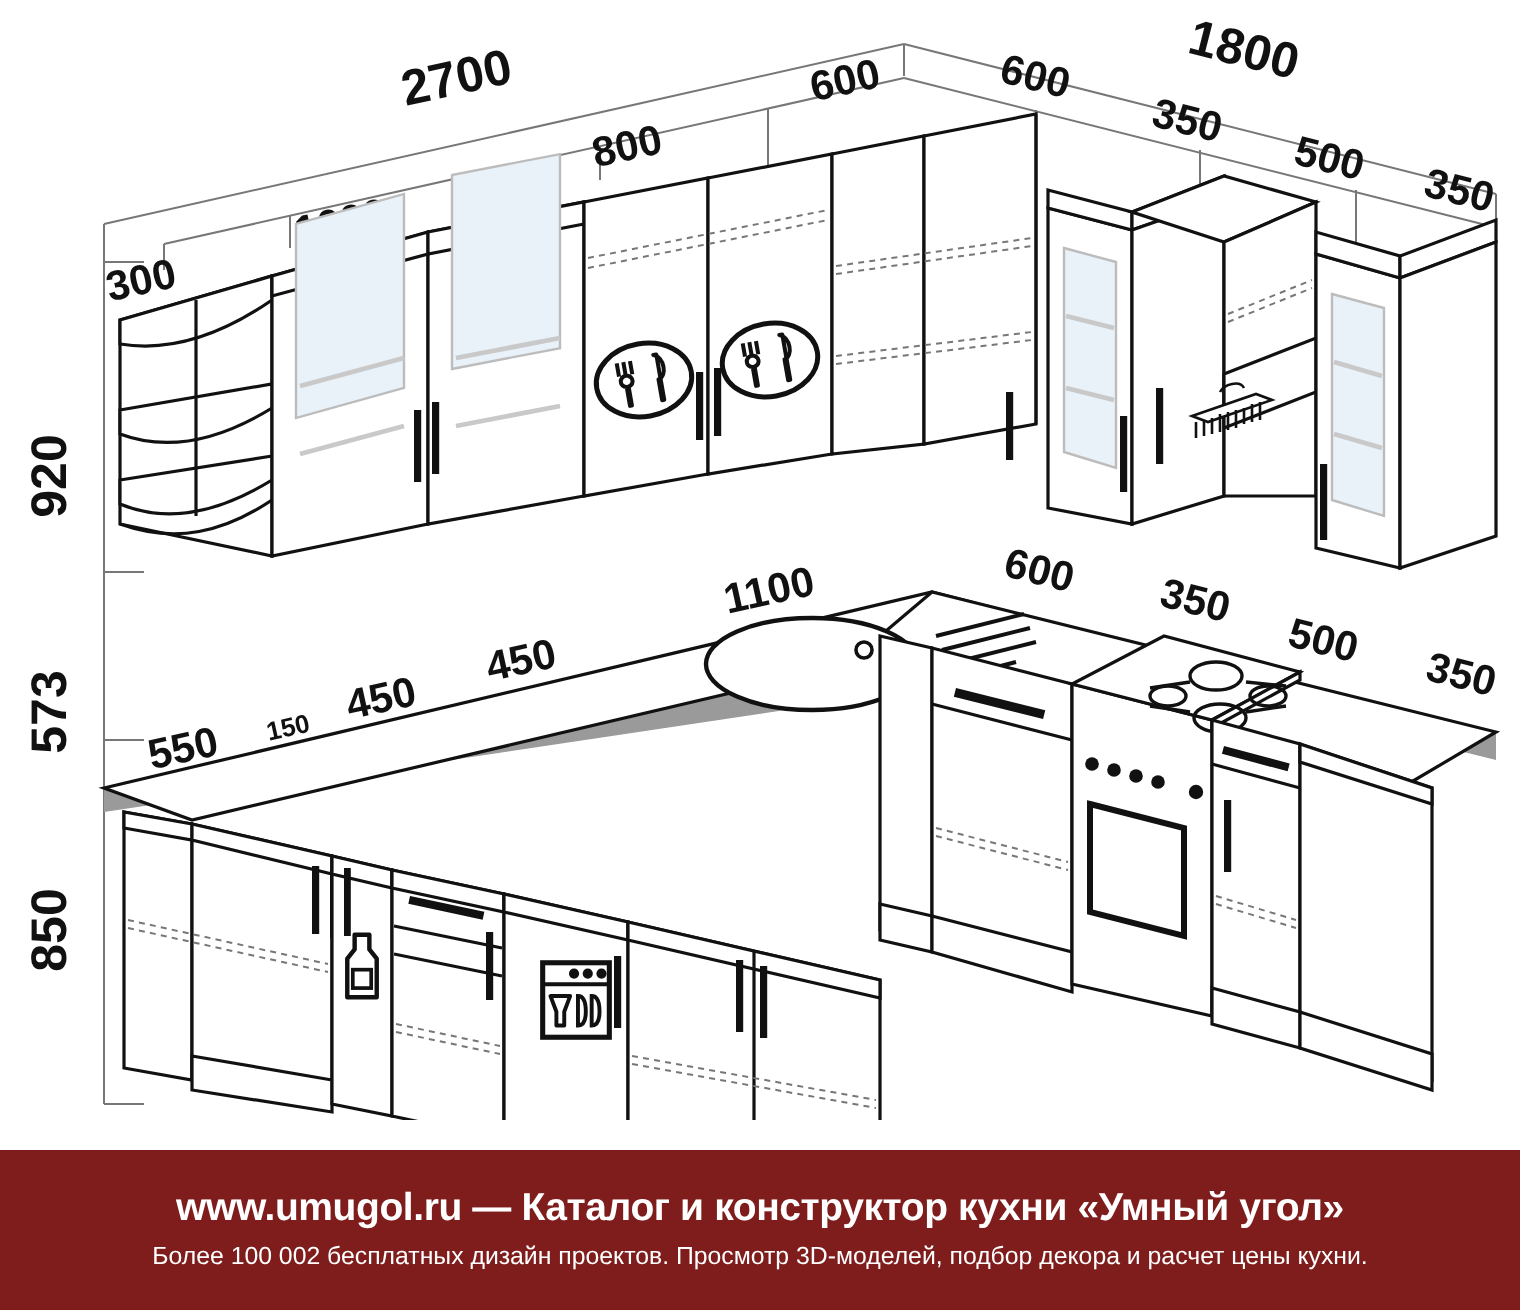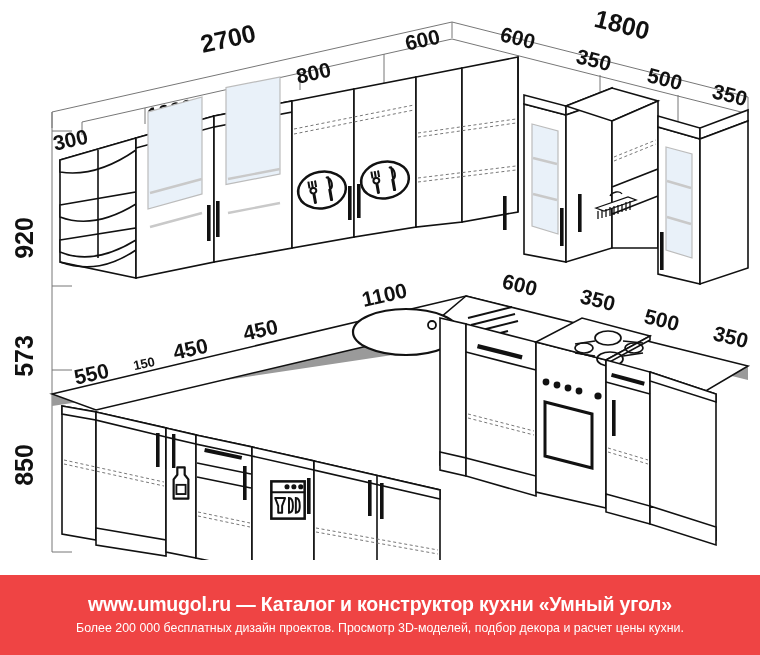--- a/index.html
+++ b/index.html
@@ -6,21 +6,21 @@
   html,body{margin:0;padding:0;background:#ffffff;}
   body{width:760px;height:655px;overflow:hidden;
        font-family:"Liberation Sans","DejaVu Sans",sans-serif;}
   #app{position:relative;width:760px;height:655px;background:#fff;}
   #diagram{position:absolute;left:0;top:0;width:760px;height:560px;}
   .dim{font-weight:bold;fill:#111;font-family:"Liberation Sans","DejaVu Sans",sans-serif;}
   .d-xl{font-size:25px;}
   .d-lg{font-size:21px;}
   .d-sm{font-size:13px;}
   #banner{position:absolute;left:0;top:575px;width:760px;height:80px;
-          background:#ef4444;box-sizing:border-box;
+          background:#7f1d1d;box-sizing:border-box;
           display:flex;flex-direction:column;align-items:center;justify-content:center;}
   #banner-title{color:#ffffff;font-size:19.5px;font-weight:bold;letter-spacing:-0.2px;
                 white-space:nowrap;line-height:1.1;margin:0 0 7px 0;}
   #banner-sub{color:#ffffff;font-size:12.4px;white-space:nowrap;line-height:1.1;margin:0;}
 </style>
 </head>
 <body>
 
 <div id="app">
 
@@ -347,16 +347,16 @@
         </g>
         <path d="M 606 494 L 650 506 L 650 524 L 606 512 Z" fill="#fff"></path>
         <path d="M 650 506 L 716 527 L 716 545 L 650 524 Z" fill="#fff"></path>
         <rect x="612" y="400" width="3.6" height="36" fill="#111" stroke="none"></rect>
       </g>
     </g>
   </svg>
 
   <div id="banner">
     <div id="banner-title">www.umugol.ru  —  Каталог и конструктор кухни «Умный угол»</div>
-    <div id="banner-sub">Более 200 000 бесплатных дизайн проектов. Просмотр 3D-моделей, подбор декора и расчет цены кухни.</div>
+    <div id="banner-sub">Более 100 002 бесплатных дизайн проектов. Просмотр 3D-моделей, подбор декора и расчет цены кухни.</div>
   </div>
 
 </div>
 
 </body></html>

